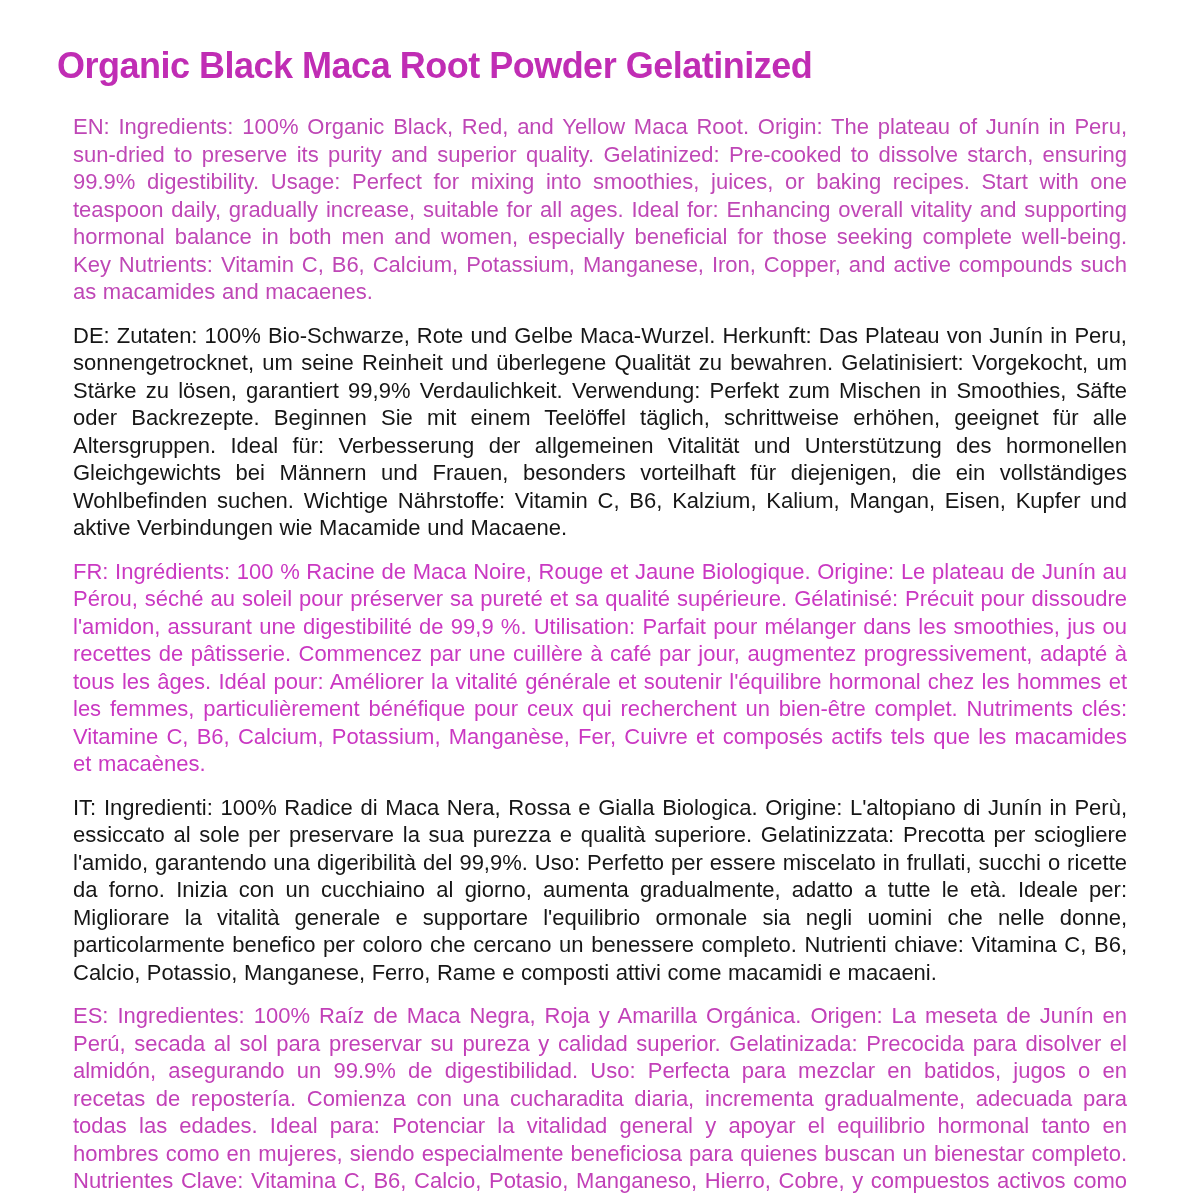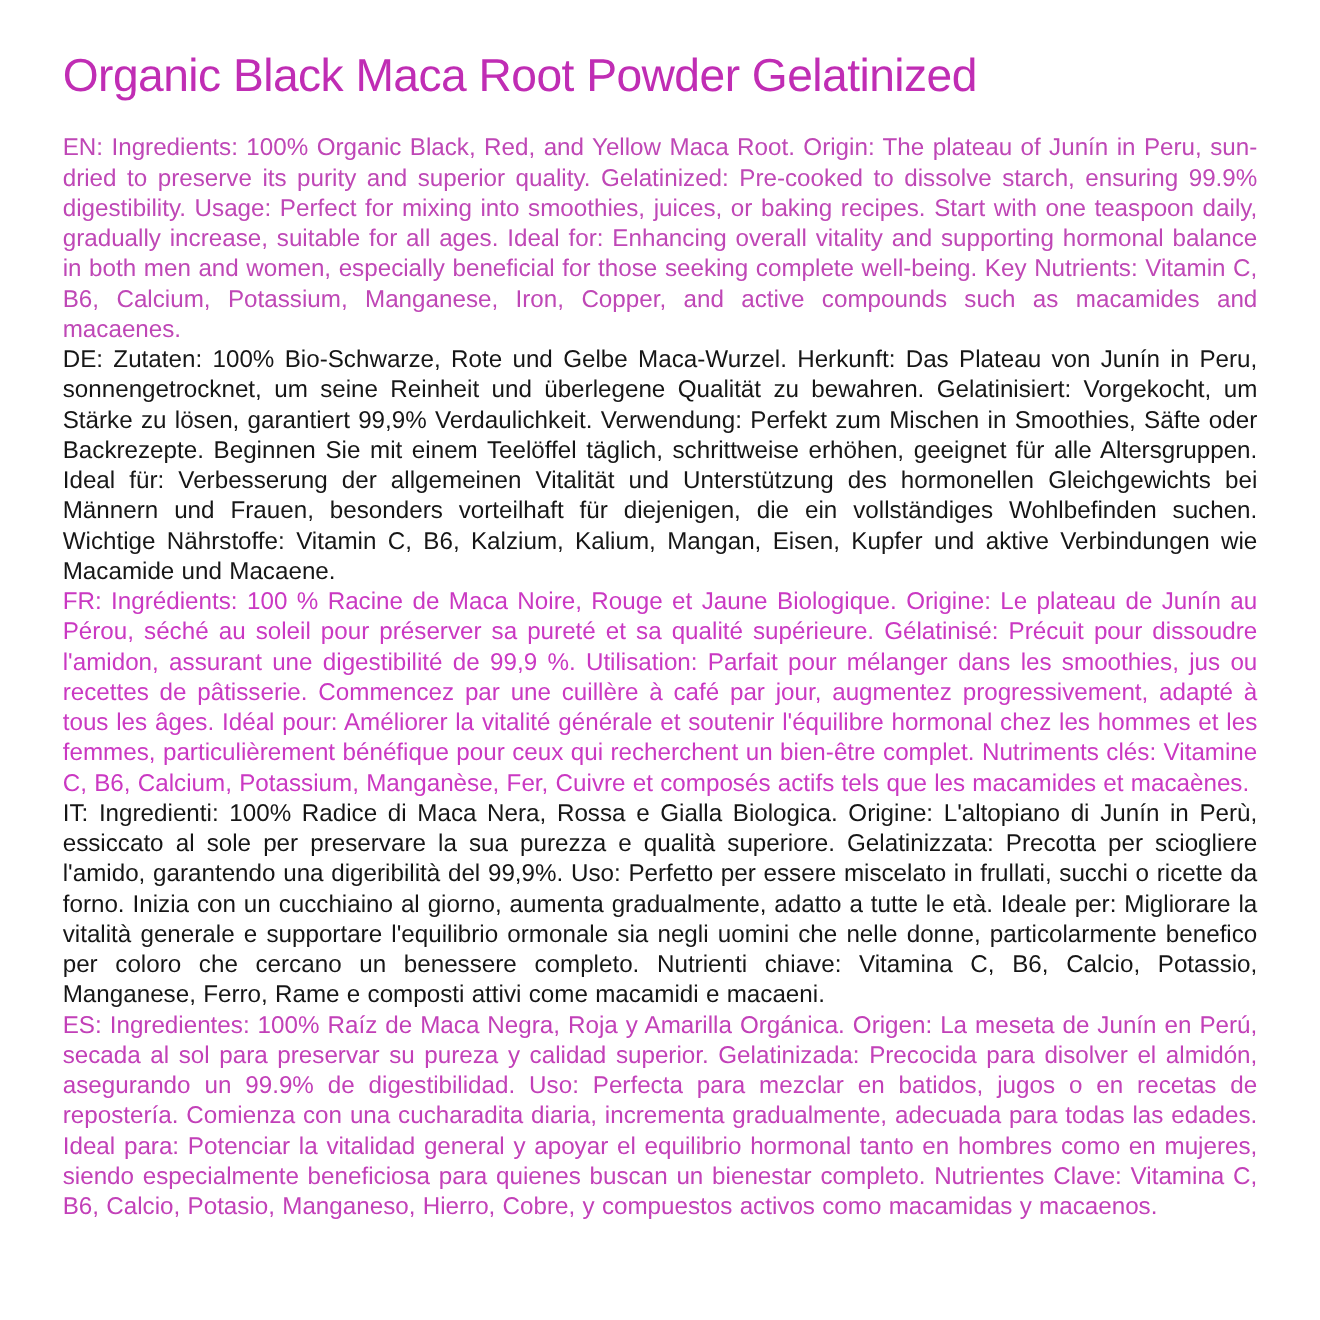--- a/index.html
+++ b/index.html
@@ -16,31 +16,31 @@
   }
   .label-page {
     box-sizing: border-box;
     width: 1200px;
     height: 1200px;
     padding: 44px 57px 0 57px;
     background: #ffffff;
   }
   .page-title {
     margin: 0 0 26px 0;
-    font-size: 42px;
-    font-weight: normal;
+    font-size: 36px;
+    font-weight: bold;
     letter-spacing: -0.5px;
     line-height: 1.2;
     white-space: nowrap;
   }
   .label-text {
     width: 1086px;
   }
   .label-text p {
-    margin: 0;
+    margin: 16px;
     padding: 0;
     font-size: 22px;
     line-height: 27.5px;
     text-align: justify;
     text-align-last: left;
     word-spacing: 0.5px;
   }
 </style>
 </head>
 <body>

